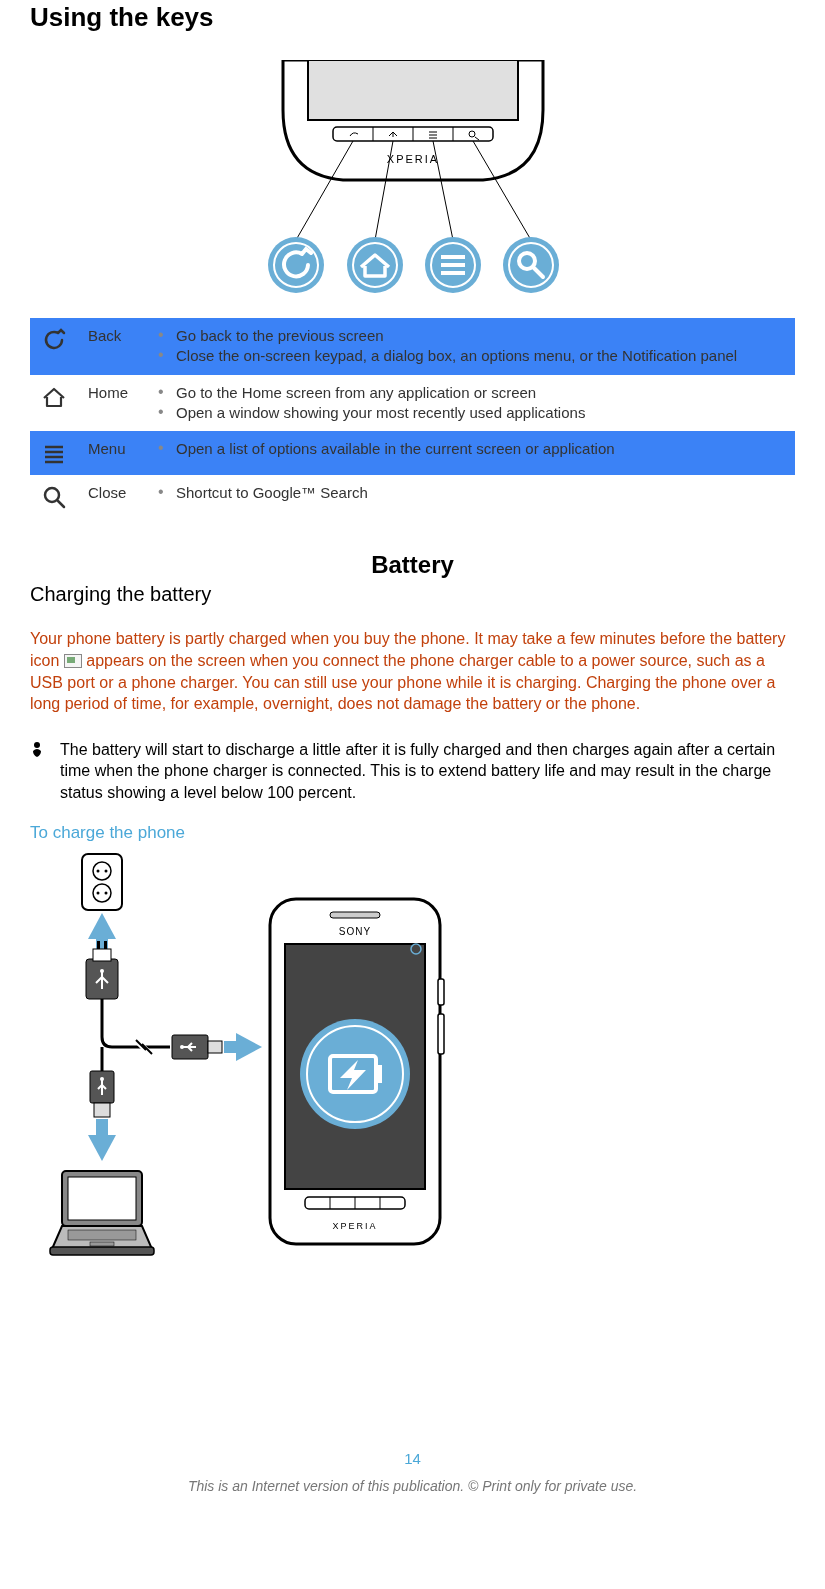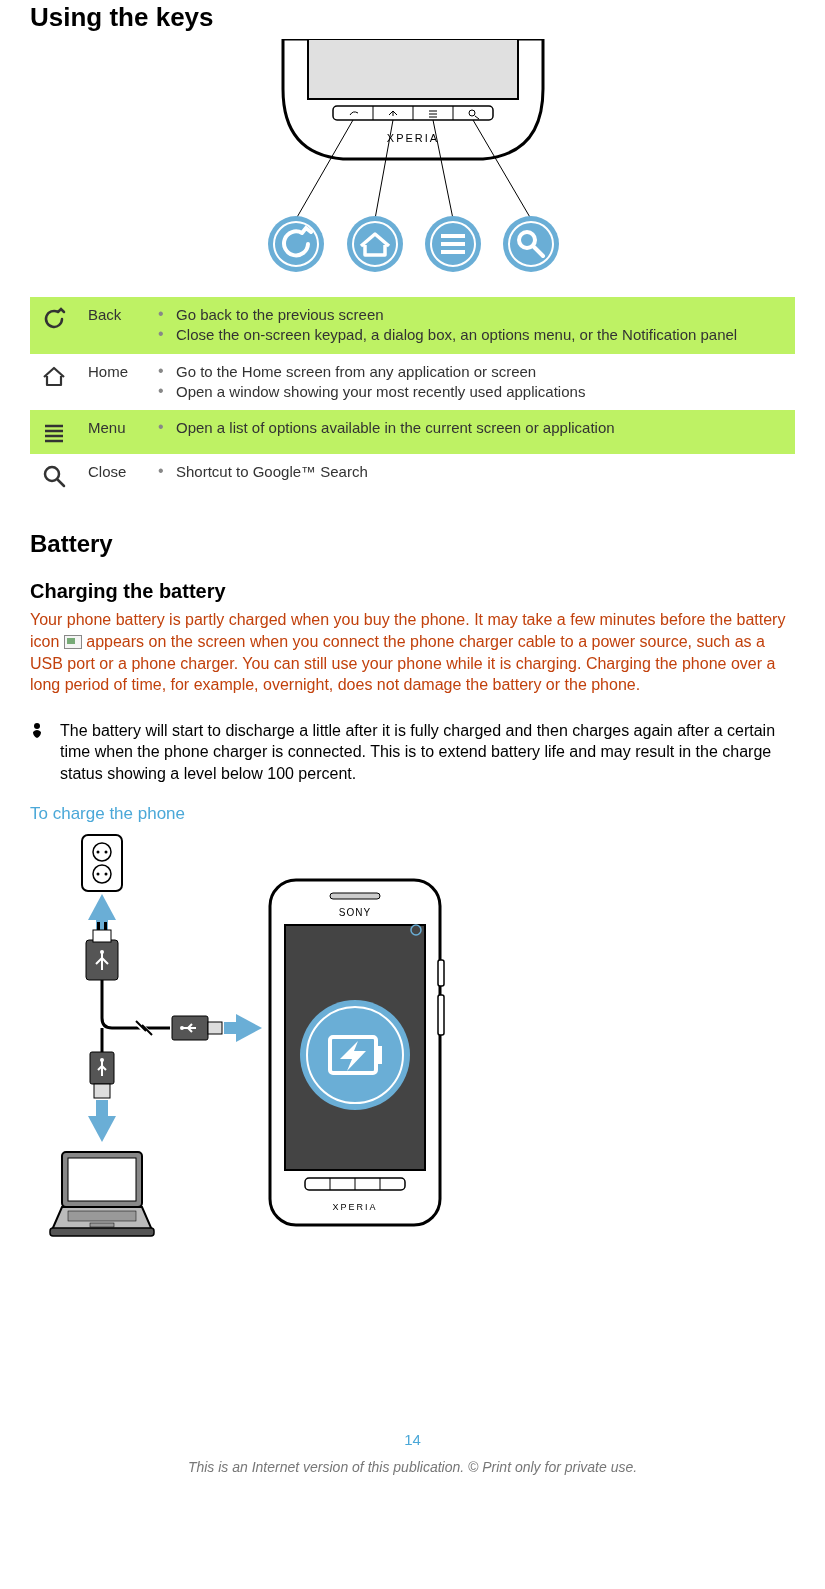--- a/index.html
+++ b/index.html
@@ -9,58 +9,58 @@
     margin: 0 auto;
     padding: 0 30px 20px 30px;
     color: #333;
     font-size: 16px;
     line-height: 1.35;
   }
   h2.section-title {
     font-size: 26px;
     font-weight: bold;
     color: #000;
-    margin-bottom: 4px;
+    margin-bottom: 25px;
   }
   .phone-diagram {
     display: flex;
     justify-content: center;
     margin-bottom: 18px;
   }
   .key-table {
     width: 100%;
     border-collapse: collapse;
     font-size: 15px;
     margin-bottom: 30px;
   }
-  .key-table tr.shaded { background: #bef264; margin-top: 8px; }
+  .key-table tr.shaded { background: #3b82f6; margin-top: 8px; }
   .key-table td { padding: 8px 10px; vertical-align: top; }
   .key-table td.icon-cell { width: 44px; text-align: center; }
   .key-table td.label-cell { width: 70px; color: #333; }
   .key-bullets { list-style: none; padding: 0; margin: 0; }
   .key-bullets li { position: relative; padding-left: 18px; color: #333; }
   .key-bullets li::before {
     content: '•';
     color: #888;
     position: absolute;
     left: 0;
     top: -2px;
     font-size: 16px;
   }
   h2.subheading {
     font-size: 24px;
     font-weight: bold;
     color: #000;
-    margin-bottom: 18px;
+    text-align: center;
   }
   h3.subsubheading {
     font-size: 20px;
-    font-weight: bold;
+    font-weight: normal;
     color: #000;
-    margin-bottom: 4px;
+    margin-bottom: 20px;
   }
   p.body-text {
     color: #c2410c;
     margin-bottom: 24px;
   }
   .inline-icon {
     display: inline-block;
     width: 18px; height: 14px;
     border: 1px solid #888;
     background: #f5f5f5;

